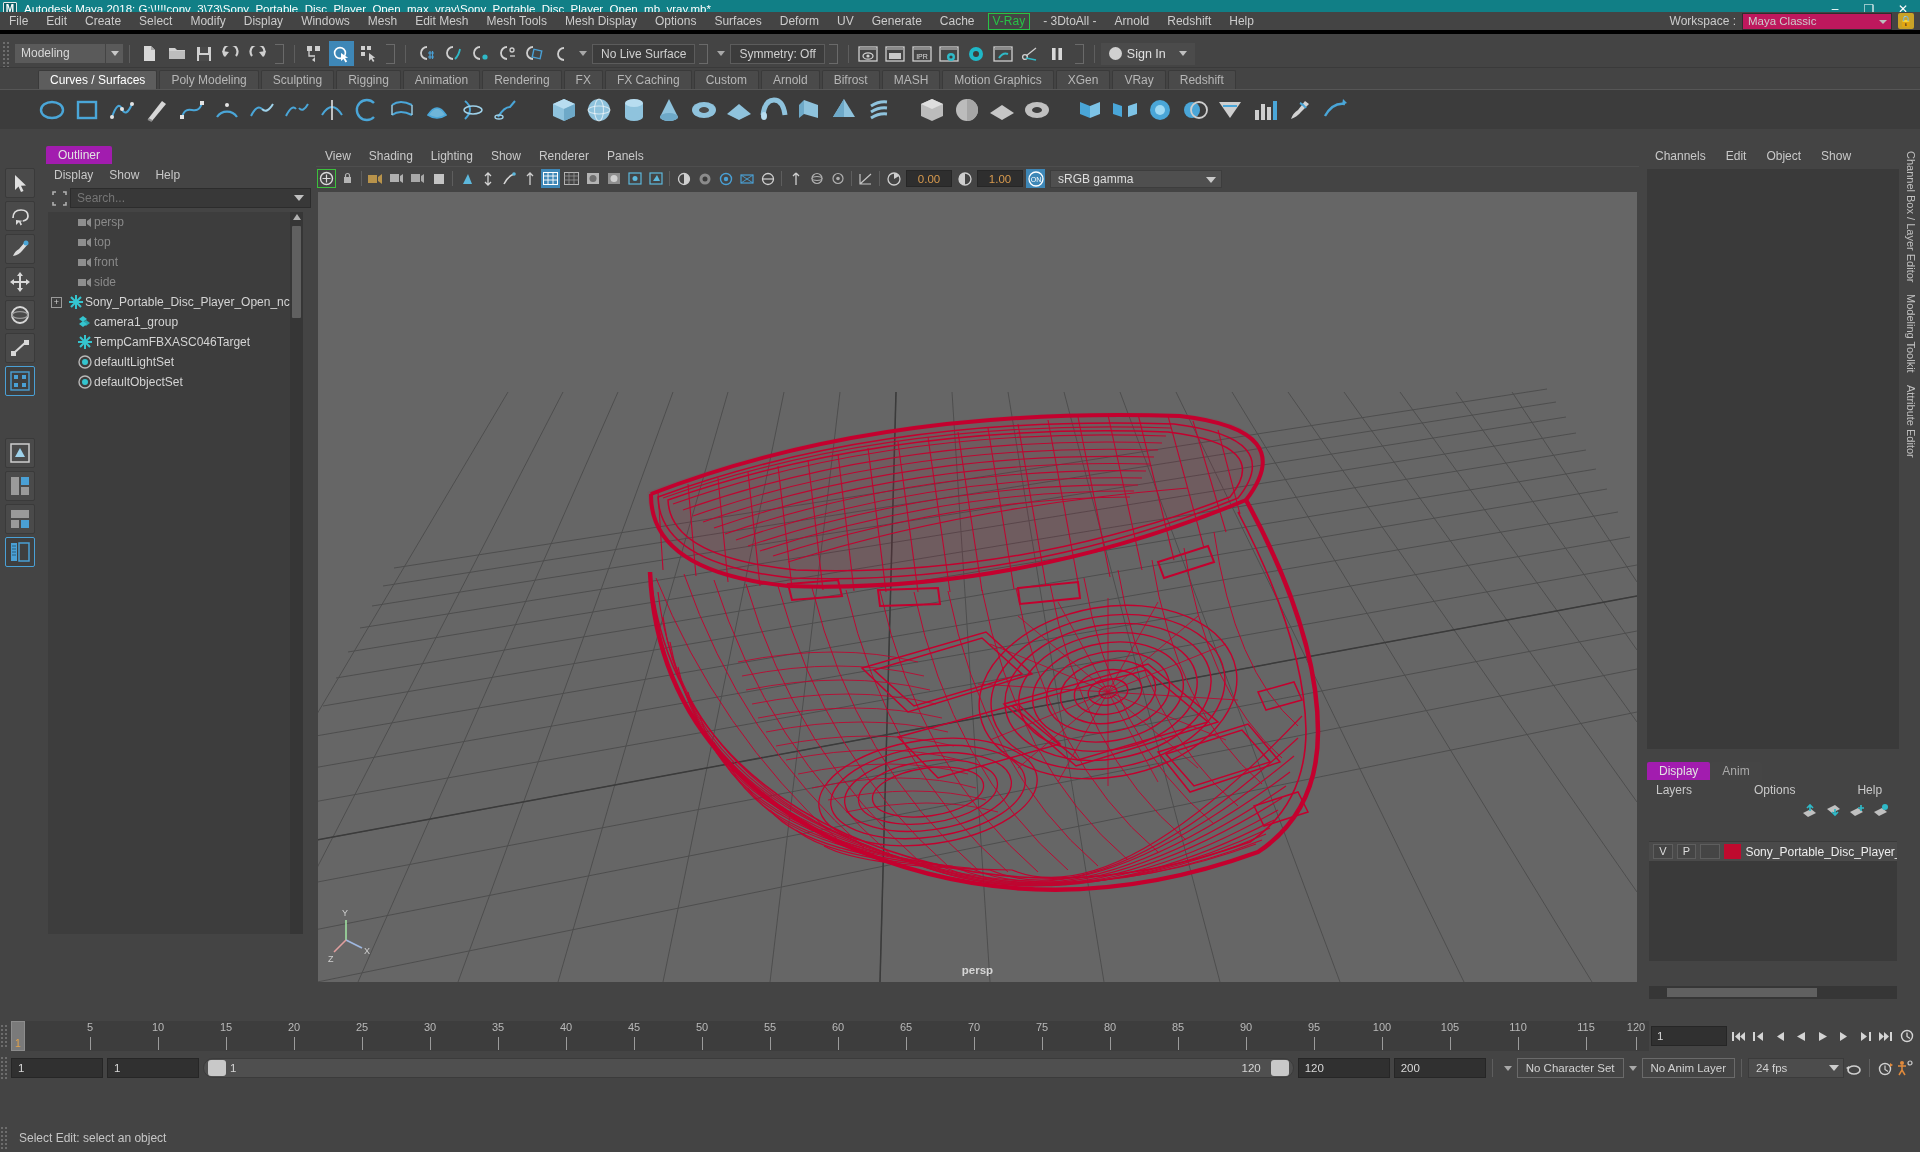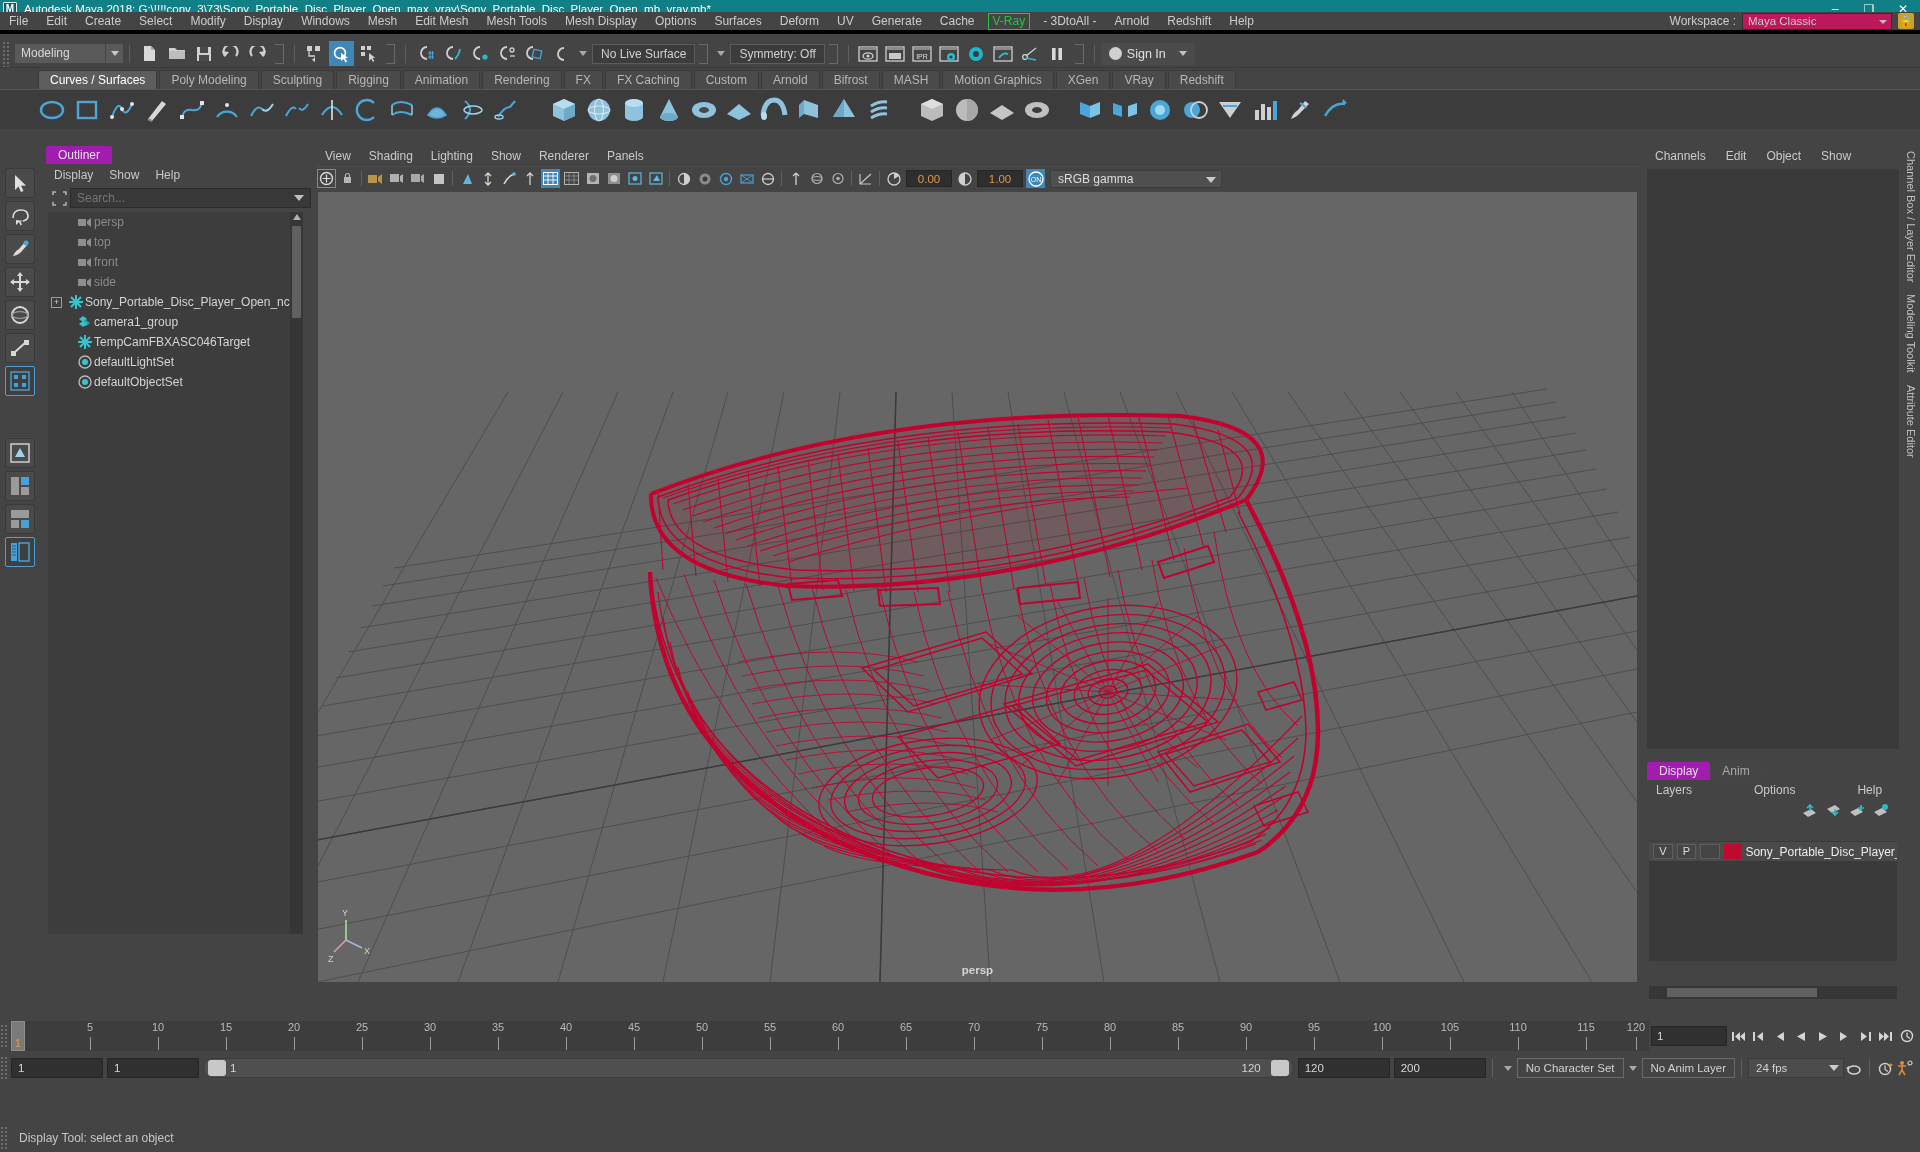--- a/index.html
+++ b/index.html
@@ -1732,16 +1732,16 @@
           <circle cx="6" cy="3" r="2" fill="#e08a3c"></circle>
           <path d="M6 5 v5 M6 10 l-3 5 M6 10 l3 5 M2 6 h8" stroke="#e08a3c" stroke-width="1.5" fill="none"></path>
           <circle cx="14" cy="3" r="2" fill="none" stroke="#c8c8c8" stroke-width="1.2"></circle>
         </svg>
       </div>
   </div>
 
 
   <div class="helpline">
     <div class="grip-sm"></div>
-    <span class="txt">Display Tool: select an object</span>
+    <span class="txt">Select Edit: select an object</span>
   </div>
 
 </div>
 
 </body></html>

